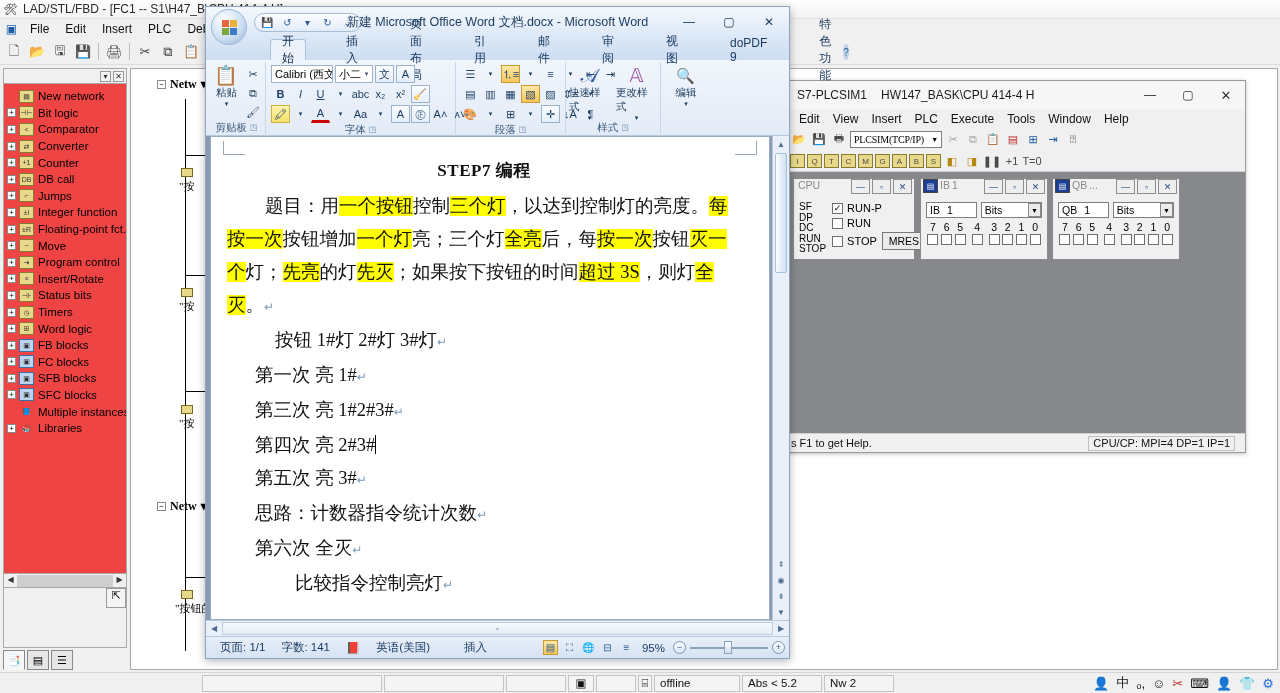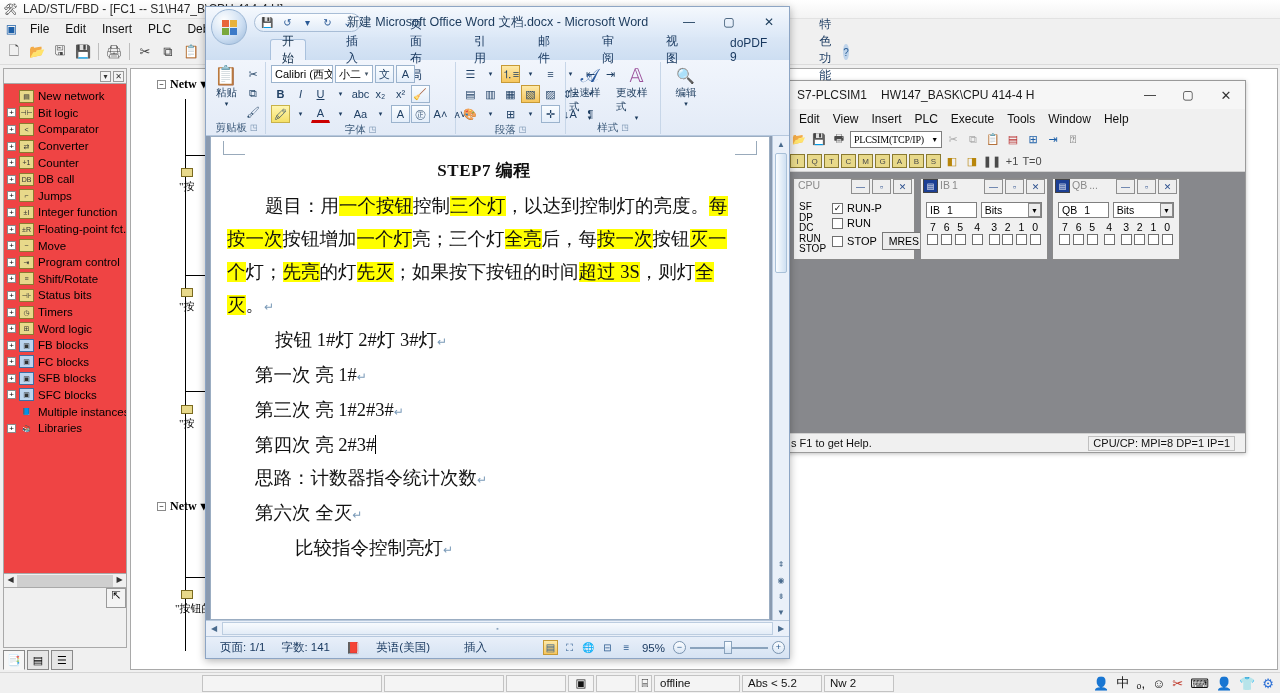--- a/index.html
+++ b/index.html
@@ -445,21 +445,21 @@
             <span>Move</span>
           </div>
           <div class="tnode">
             <span class="exp">+</span>
             <span class="tico">⇥</span>
             <span>Program control</span>
           </div>
           <div class="tnode">
             <span class="exp">+</span>
             <span class="tico">≡</span>
-            <span>Shift/Rotate</span>
+            <span>Insert/Rotate</span>
           </div>
           <div class="tnode">
             <span class="exp">+</span>
             <span class="tico">⊣⊦</span>
             <span>Status bits</span>
           </div>
           <div class="tnode">
             <span class="exp">+</span>
             <span class="tico">◷</span>
             <span>Timers</span>
@@ -754,21 +754,21 @@
             <i><b></b></i>
             <i><b></b></i>
             <i><b></b></i>
           </div>
         </div>
       </div>
     </div>
 
     <div class="plc-status">
       <span>s F1 to get Help.</span>
-      <span class="right">CPU/CP:  MPI=8 DP=1 IP=1</span>
+      <span class="right">CPU/CP:  MPI=4 DP=1 IP=1</span>
     </div>
   </div>
 
   <div class="word">
 
     <div class="w-title">
       <span class="orb">
         <span class="sq">
           <i style="background:#e8663c"></i>
             <i style="background:#e8b23c"></i>
@@ -963,20 +963,23 @@
           <div class="d-line" style="padding-left:28px">
             <span>第一次   亮 1#</span><span class="pilc">↵</span>
           </div>
           <div class="d-line" style="padding-left:28px">
             <span>第三次   亮 1#2#3#</span><span class="pilc">↵</span>
           </div>
           <div class="d-line" style="padding-left:28px">
             <span>第四次   亮 2#3#</span><span class="caret"></span>
           </div>
           <div class="d-line" style="padding-left:28px">
+            <span>第五次   亮 3#</span><span class="pilc">↵</span>
+          </div>
+          <div class="d-line" style="padding-left:28px">
             <span>思路：计数器指令统计次数</span><span class="pilc">↵</span>
           </div>
           <div class="d-line" style="padding-left:28px">
             <span>第六次   全灭</span><span class="pilc">↵</span>
           </div>
           <div class="d-line" style="padding-left:68px">
             <span>比较指令控制亮灯</span><span class="pilc">↵</span>
           </div>
         </div>
       </div>

